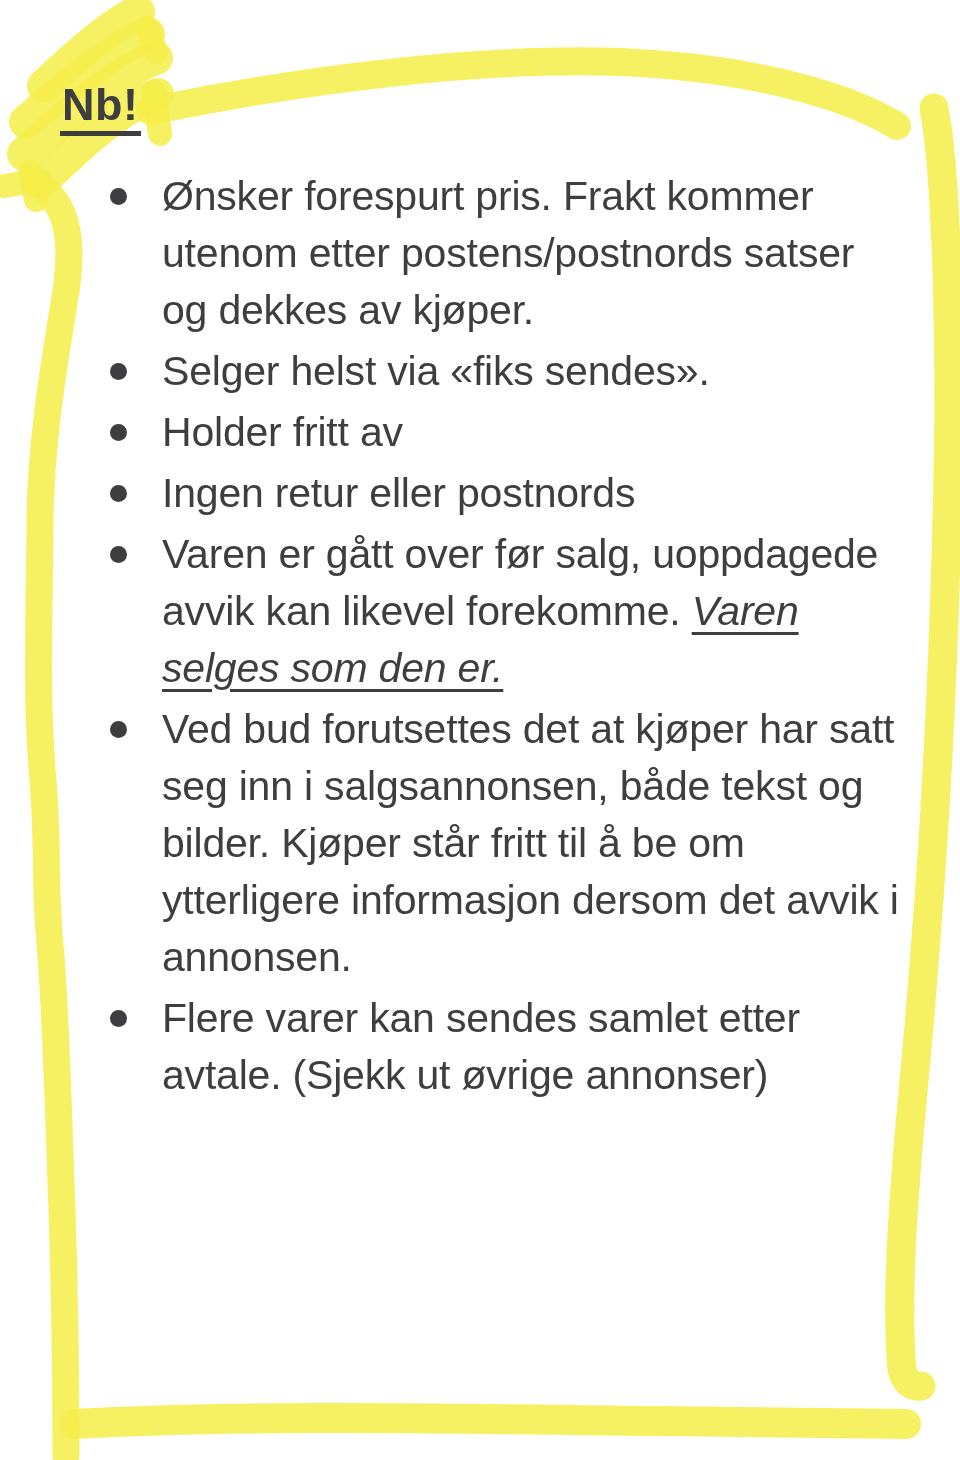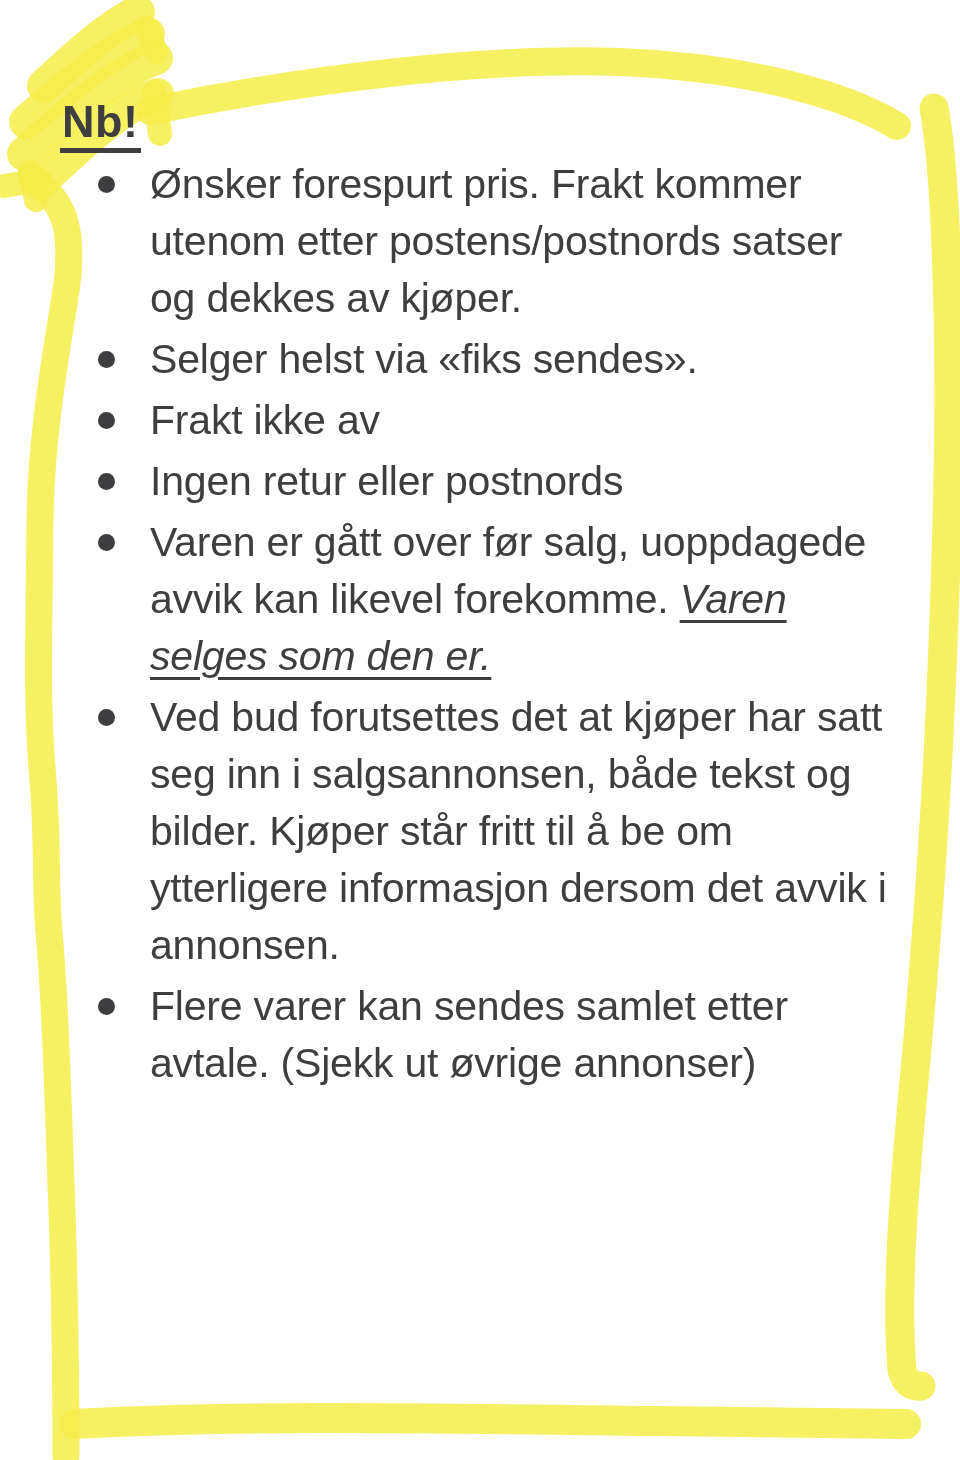--- a/index.html
+++ b/index.html
@@ -19,36 +19,36 @@
   .border-svg {
     position: absolute;
     inset: 0;
     width: 960px;
     height: 1460px;
     pointer-events: none;
   }
   .note-title {
     position: absolute;
     left: 60px;
-    top: 99px;
+    top: 82px;
     font-size: 45px;
     line-height: 1.0;
     font-weight: 700;
     color: #3E3E40;
     border-bottom: 5px solid #3E3E40;
     padding: 0 3px 4px 2px;
     display: inline-block;
     letter-spacing: 0.5px;
   }
   .terms-list {
     position: absolute;
     left: 150px;
     top: 156px;
     width: 748px;
-    margin: 0;
+    margin: 12px;
     padding: 0;
     list-style: none;
     font-size: 41px;
     line-height: 57px;
     letter-spacing: -0.2px;
   }
   .terms-list li {
     position: relative;
     margin: 0 0 4px 0;
   }
@@ -99,21 +99,21 @@
   <div class="note-title">Nb!</div>
 
   <ul class="terms-list">
     <li>
       <span>Ønsker forespurt pris. Frakt kommer utenom etter postens/postnords satser og dekkes av kjøper.</span>
     </li>
     <li>
       <span>Selger helst via «fiks sendes».</span>
     </li>
     <li>
-      <span>Frakt ikke av</span>
+      <span>Holder fritt av</span>
     </li>
     <li>
       <span>Ingen retur eller postnords</span>
     </li>
     <li>
       <span>Varen er gått over før salg, uoppdagede avvik kan likevel forekomme. </span><span class="em-underline">Varen selges som den er.</span>
     </li>
     <li>
       <span>Ved bud forutsettes det at kjøper har satt seg inn i salgsannonsen, både tekst og bilder. Kjøper står fritt til å be om ytterligere informasjon dersom det avvik i annonsen.</span>
     </li>

